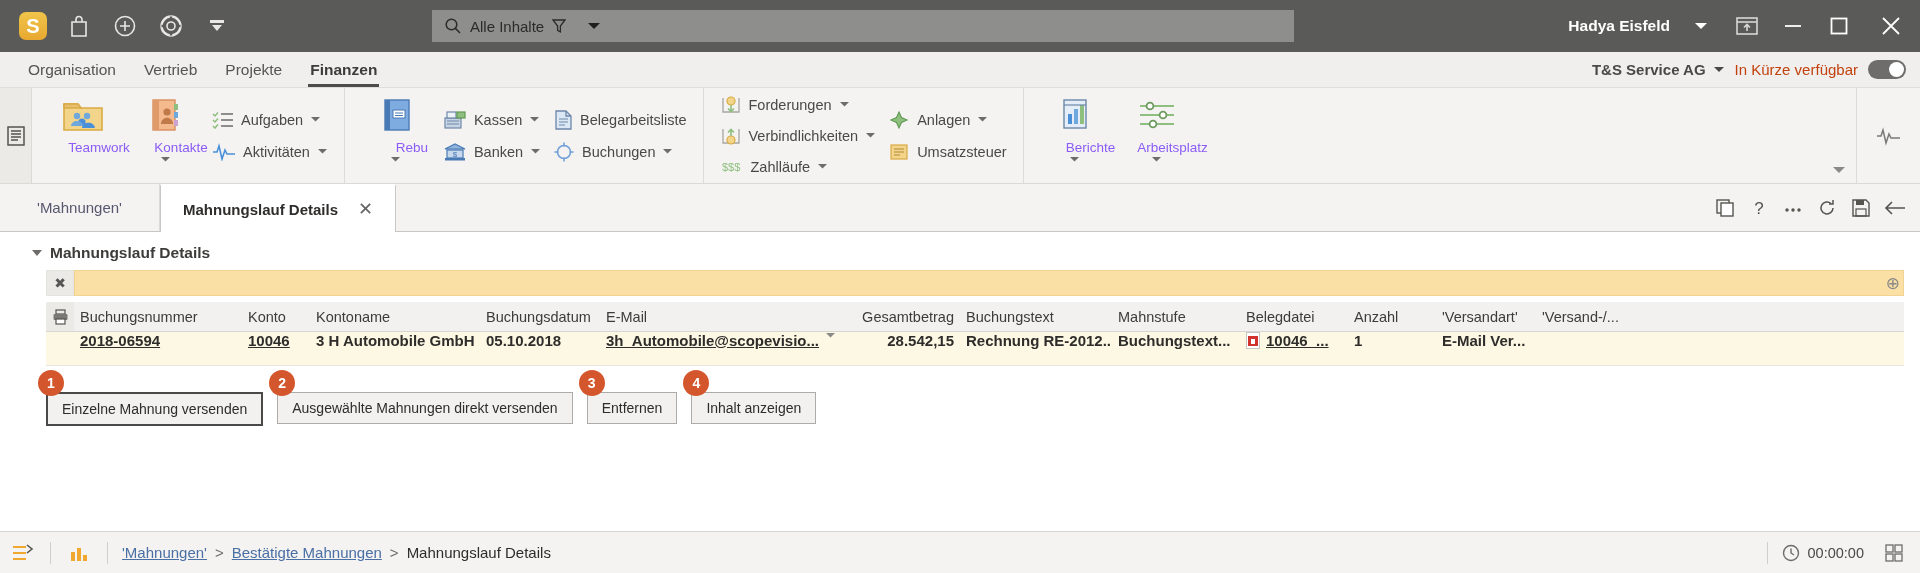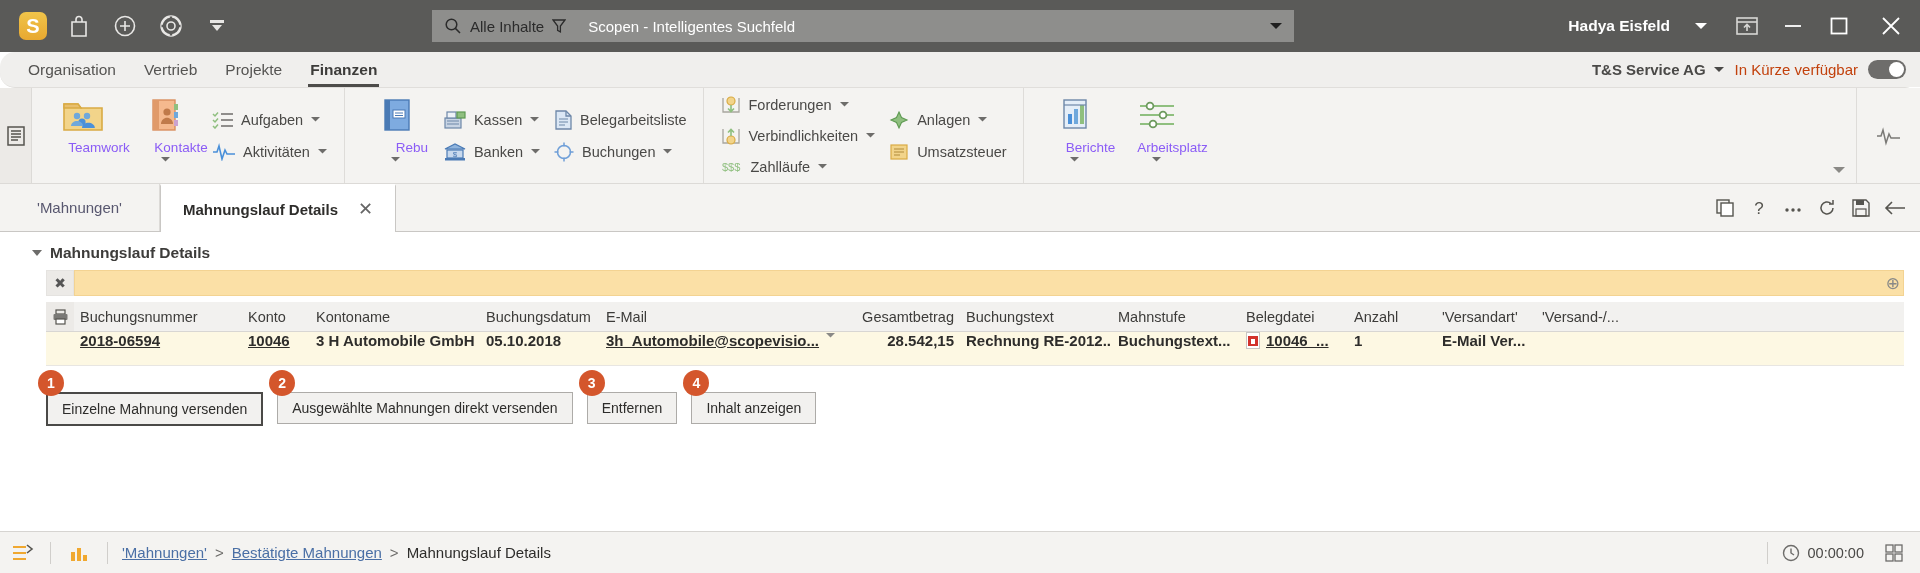--- a/index.html
+++ b/index.html
@@ -51,21 +51,21 @@
   }
   .wbtn {
     width: 46px; height: 52px; display: flex; align-items: center; justify-content: center;
     cursor: pointer;
   }
   .wbtn.close { width: 58px; }
 
   
   .menubar {
     height: 36px; background: #f0efed; display: flex; align-items: flex-end;
-    position: relative; border-bottom: 1px solid #e0dedb; border-radius: 15px;
+    position: relative; border-bottom: 1px solid #e0dedb;
   }
   .menu-items { display: flex; align-items: flex-end; padding-left: 14px; height: 100%; }
   .menu-item {
     padding: 0 14px; height: 100%; display: flex; align-items: center;
     font-size: 15.5px; color: #555452; cursor: pointer; position: relative;
   }
   .menu-item.active { color: #3d3c3a; font-weight: bold; }
   .menu-item.active::after {
     content: ""; position: absolute; left: 12px; right: 12px; bottom: 0;
     height: 3px; background: #4d4c4a;
@@ -287,21 +287,20 @@
     <div class="search-left">
       <svg width="18" height="18" viewBox="0 0 18 18">
           <circle cx="7.5" cy="7.5" r="5.3" fill="none" stroke="#2b2b2b" stroke-width="1.5"></circle>
           <path d="M11.4 11.4L16 16" stroke="#2b2b2b" stroke-width="1.5"></path>
         </svg>
       <span>Alle Inhalte</span>
       <svg width="14" height="16" viewBox="0 0 14 16">
           <path d="M1 2h12l-4.6 6v6L5.6 12.4V8z" fill="none" stroke="#2b2b2b" stroke-width="1.3"></path>
         </svg>
     </div>
-    <div class="search-input-area">Scopen - Intelligentes Suchfeld</div>
     <div class="search-caret">
       <svg width="14" height="9" viewBox="0 0 14 9">
           <path d="M1 1l6 6 6-6z" fill="#1f1f1f"></path>
         </svg>
     </div>
   </div>
 
   <div class="user-area">
     <span class="username">Hadya Eisfeld</span>
     <div class="wbtn">

